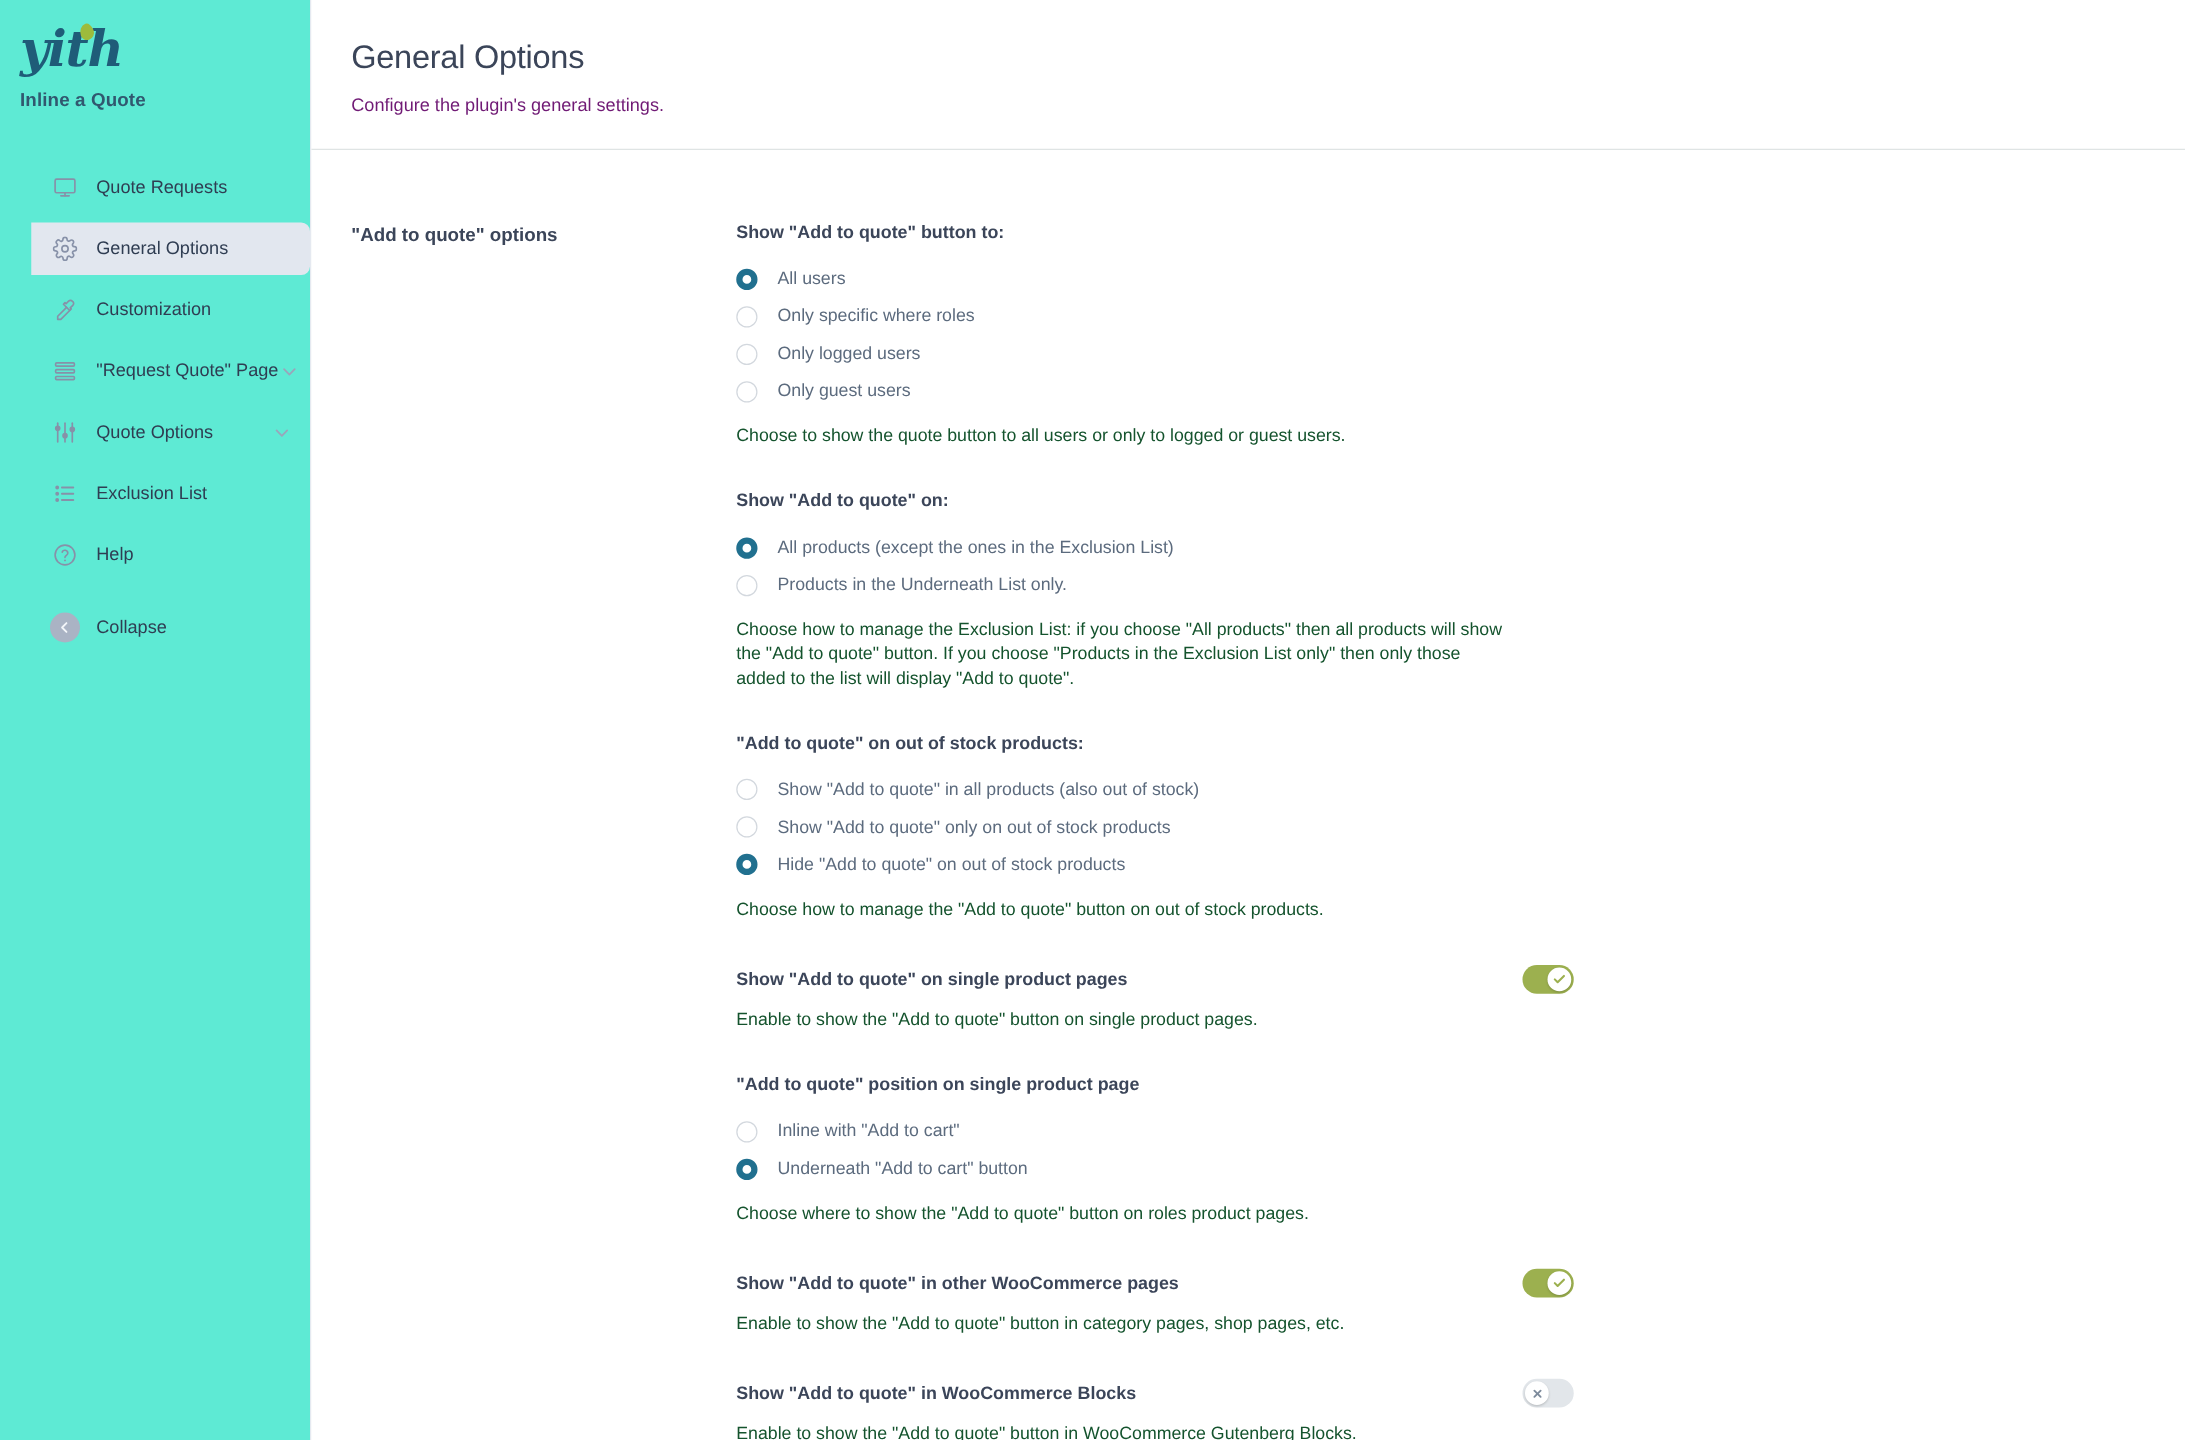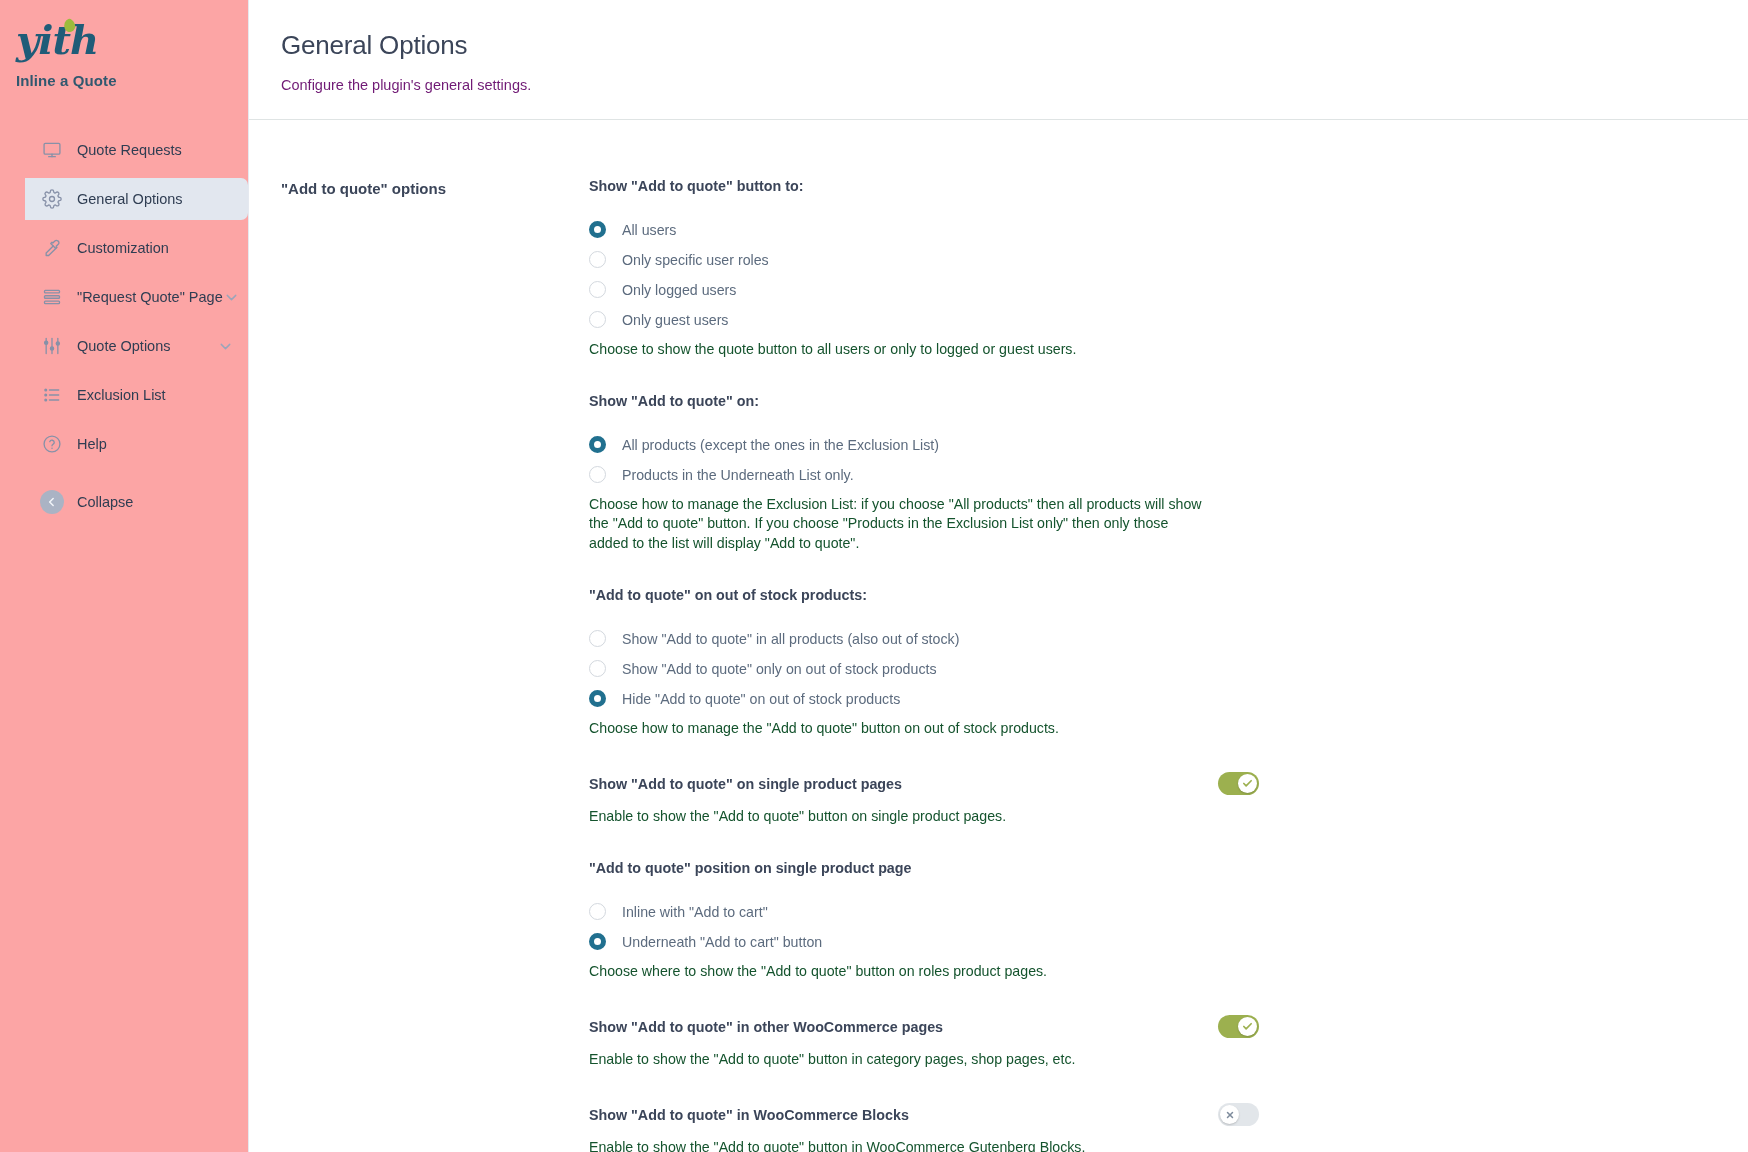--- a/index.html
+++ b/index.html
@@ -18,21 +18,21 @@
     display: flex;
     width: 1748px;
     height: 1152px;
   }
 
   
   .sidebar {
     width: 248px;
     min-width: 248px;
     height: 1152px;
-    background: #fca5a5;
+    background: #5eead4;
     position: relative;
     padding-top: 8px;
   }
 
   .logo-wrap {
     padding: 10px 0 0 16px;
     height: 62px;
   }
   .logo {
     position: relative;
@@ -174,21 +174,21 @@
     font-weight: 700;
     color: #3b4559;
     margin-bottom: 14px;
     display: block;
   }
 
   .radio-group { margin-bottom: 12px; }
 
   .radio-row {
     display: flex;
-    align-items: flex-end;
+    align-items: center;
     height: 30px;
     cursor: pointer;
   }
   .radio-mark {
     width: 17px;
     height: 17px;
     min-width: 17px;
     border-radius: 50%;
     border: 1px solid #d3d8de;
     background: #ffffff;
@@ -394,21 +394,21 @@
 
         <div class="field">
           <span class="field-label">Show "Add to quote" button to:</span>
           <div class="radio-group">
             <div class="radio-row checked">
               <span class="radio-mark"></span>
               <span class="radio-label">All users</span>
             </div>
             <div class="radio-row">
               <span class="radio-mark"></span>
-              <span class="radio-label">Only specific user roles</span>
+              <span class="radio-label">Only specific where roles</span>
             </div>
             <div class="radio-row">
               <span class="radio-mark"></span>
               <span class="radio-label">Only logged users</span>
             </div>
             <div class="radio-row">
               <span class="radio-mark"></span>
               <span class="radio-label">Only guest users</span>
             </div>
           </div>

